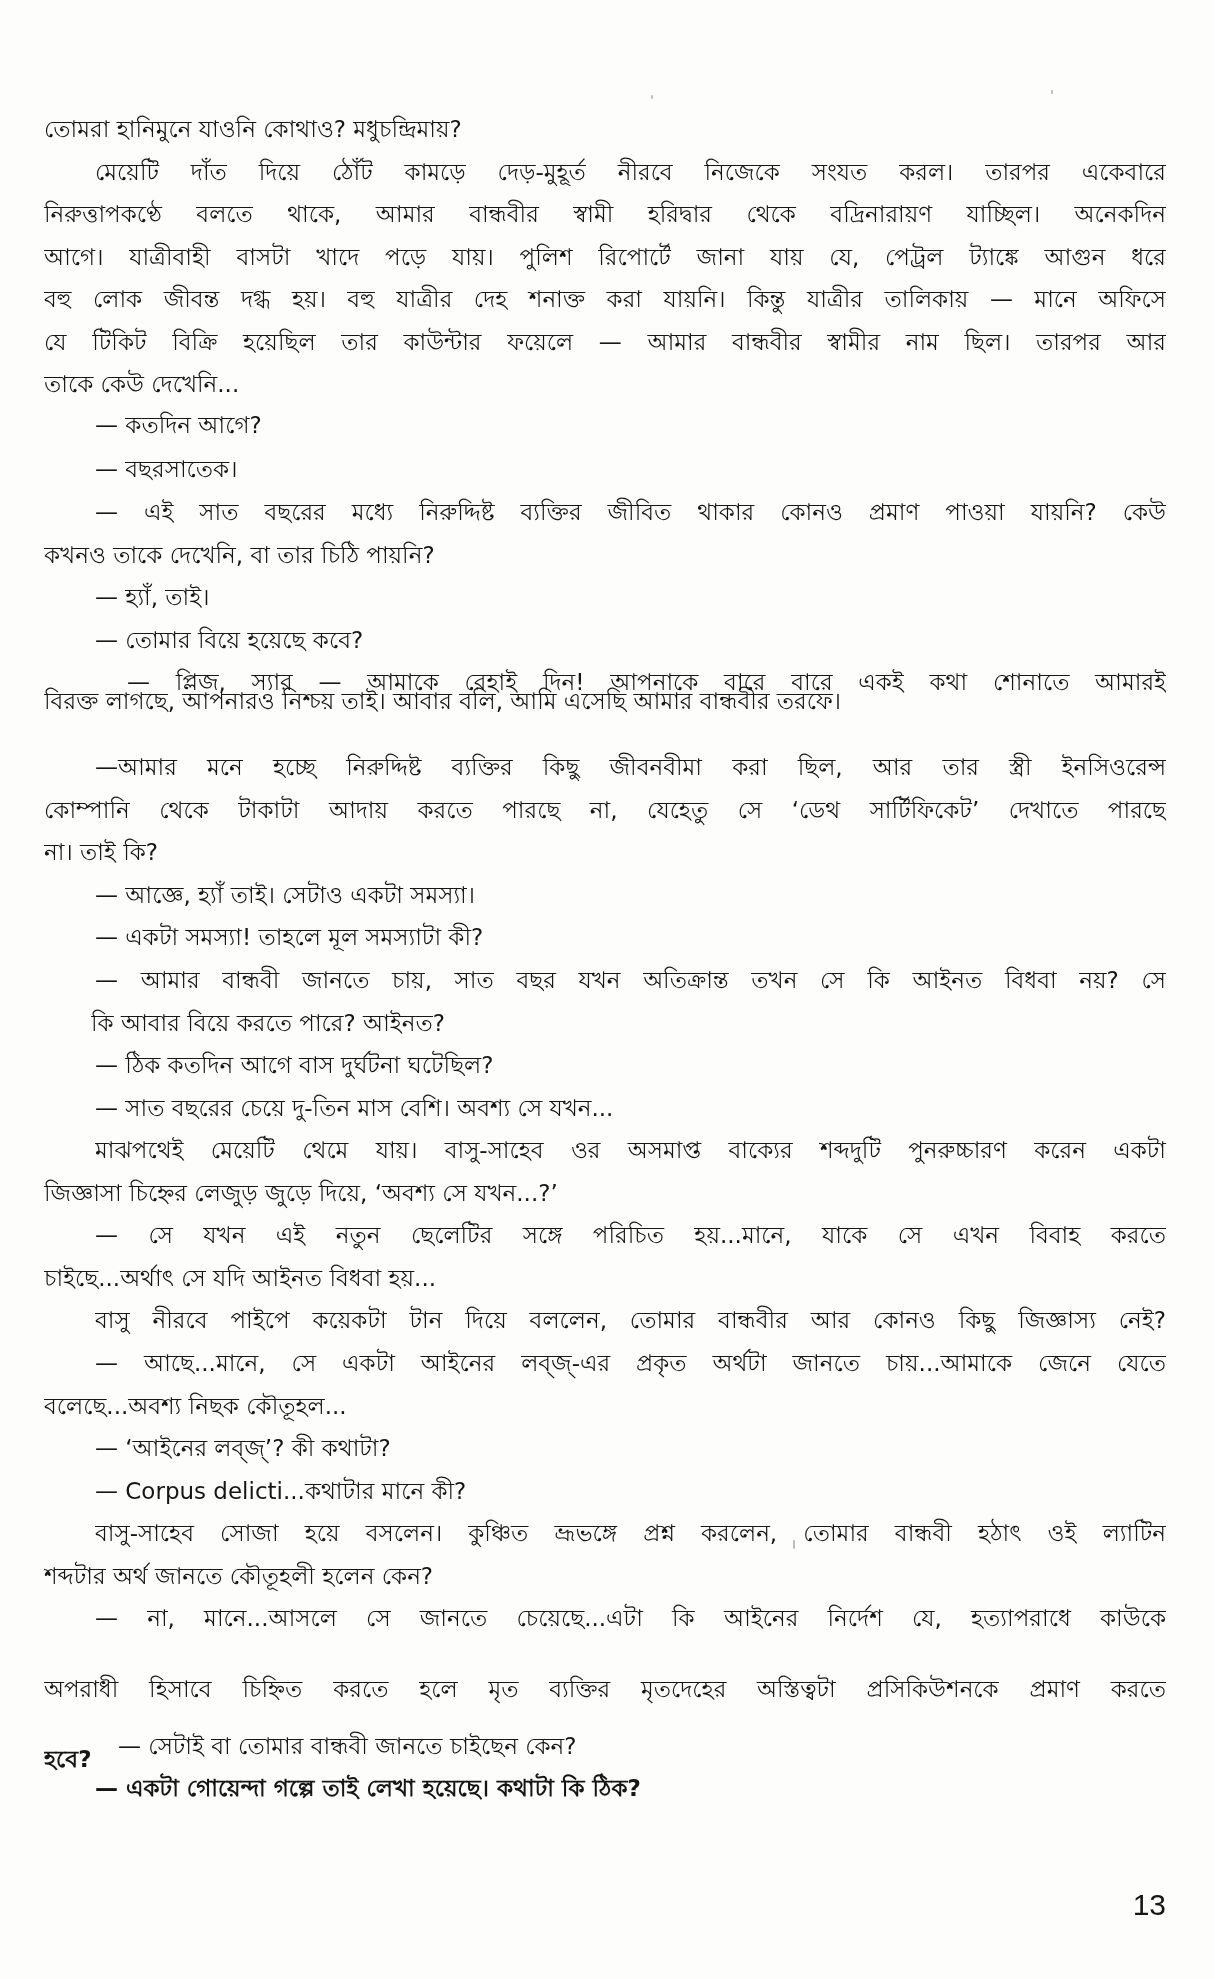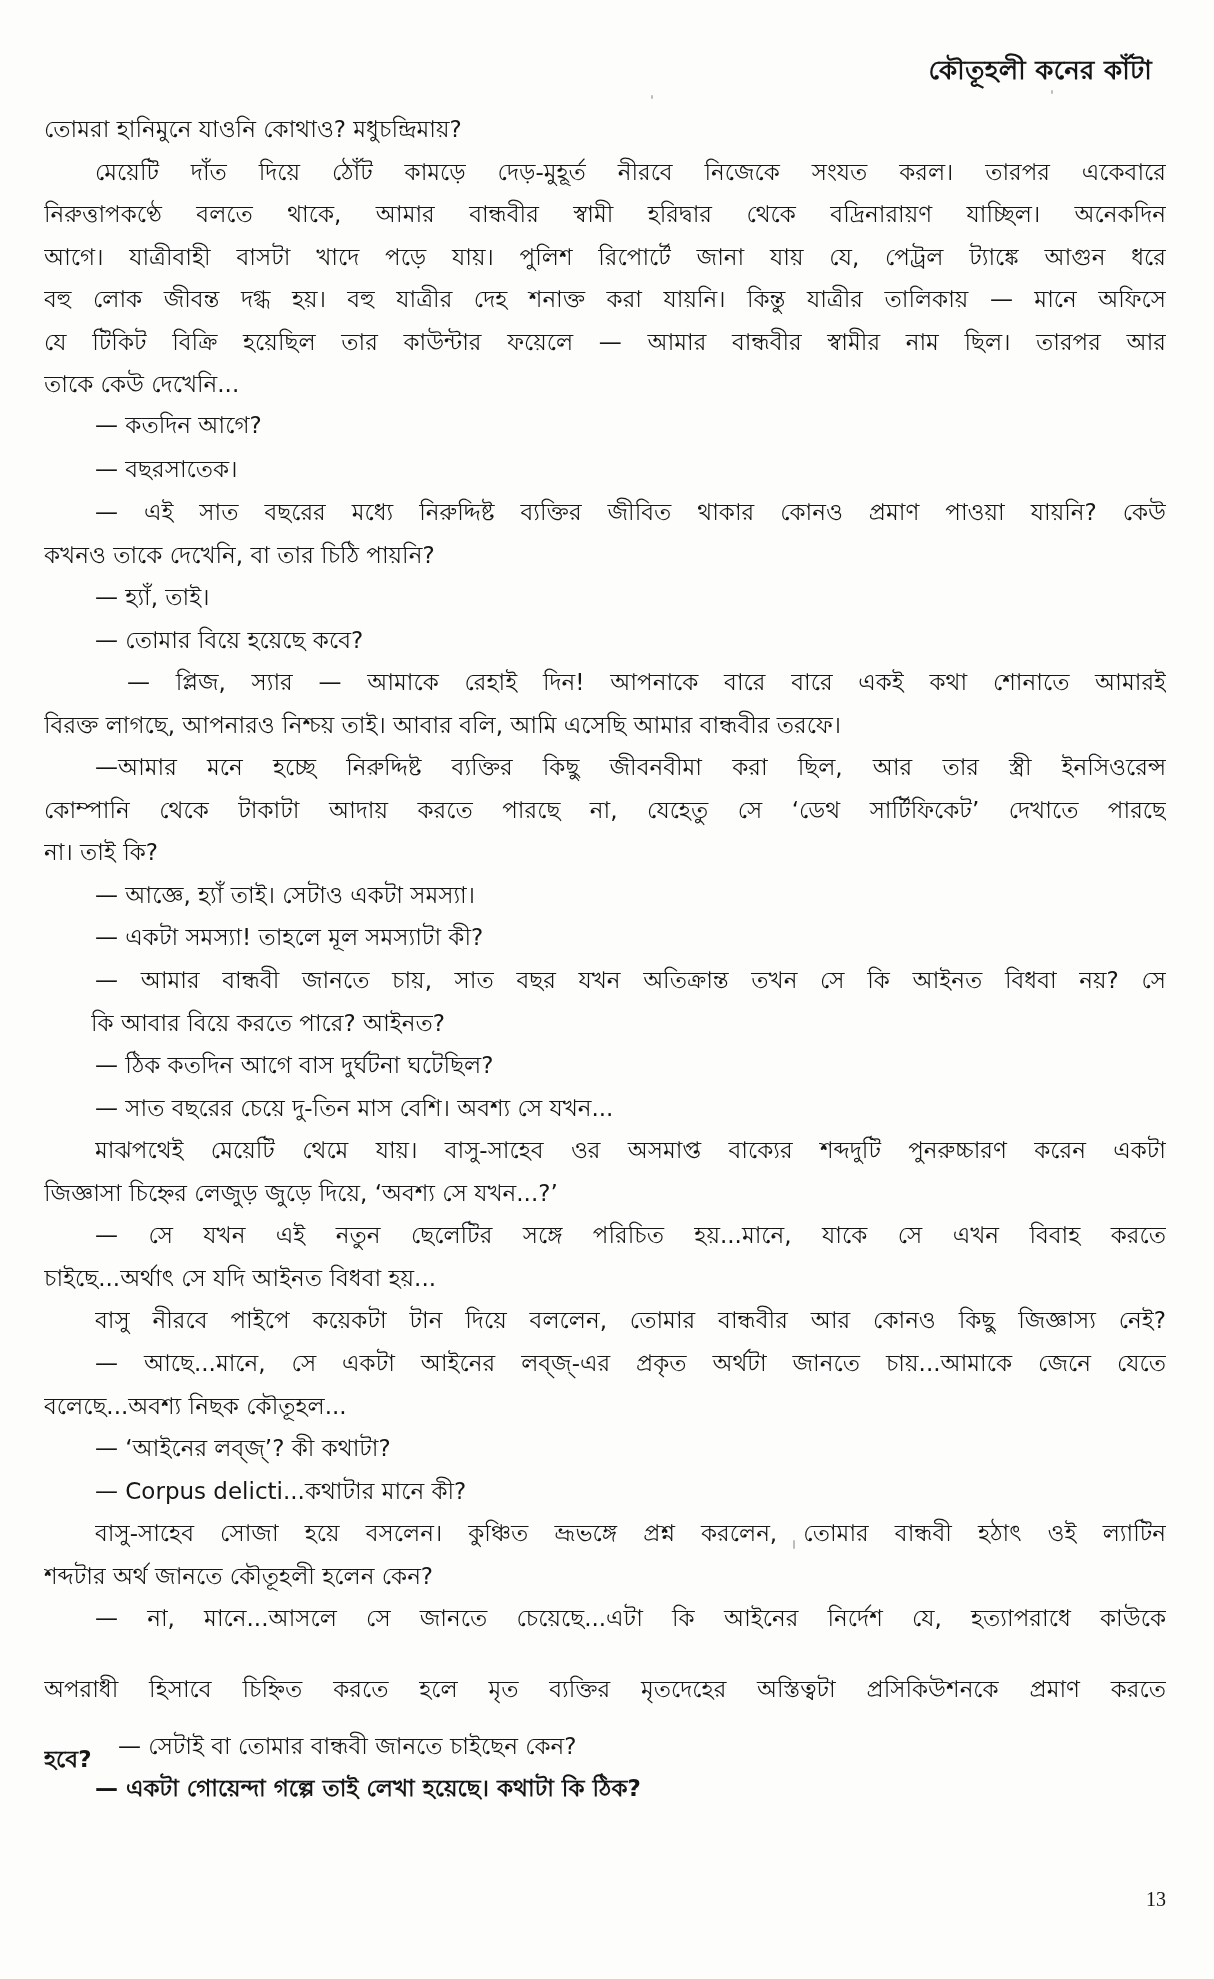--- a/index.html
+++ b/index.html
@@ -18,45 +18,44 @@
   .line {
     position: absolute; left: 44px; right: 48px;
     font-size: 23px; line-height: 34px; height: 36px;
     white-space: nowrap; overflow: hidden;
     text-align: justify; text-align-last: justify;
   }
   .line.indent { left: 95px; }
   .line.last { text-align-last: left; }
   .pagenum {
     position: absolute; right: 48px; top: 1888px;
-    font-family: Liberation Serif, serif; font-size: 20px;
+    font-family: Liberation Sans, sans-serif; font-size: 30px;
   }
   .speck { position: absolute; width: 2px; height: 4px; background: #bdbdbd; border-radius: 1px; }
 </style>
 </head>
 <body>
 
 <div class="page">
-  <div class="header">কৌতূহলী কনের কাঁটা</div>
   <div id="body-lines">
       <div class="line last" style="top: 112px;">তোমরা হানিমুনে যাওনি কোথাও? মধুচন্দ্রিমায়?</div>
       <div class="line indent" style="top: 155px;">মেয়েটি দাঁত দিয়ে ঠোঁট কামড়ে দেড়-মুহূর্ত নীরবে নিজেকে সংযত করল। তারপর একেবারে</div>
       <div class="line" style="top: 197px;">নিরুত্তাপকণ্ঠে বলতে থাকে, আমার বান্ধবীর স্বামী হরিদ্বার থেকে বদ্রিনারায়ণ যাচ্ছিল। অনেকদিন</div>
       <div class="line" style="top: 240px;">আগে। যাত্রীবাহী বাসটা খাদে পড়ে যায়। পুলিশ রিপোর্টে জানা যায় যে, পেট্রল ট্যাঙ্কে আগুন ধরে</div>
       <div class="line" style="top: 282px;">বহু লোক জীবন্ত দগ্ধ হয়। বহু যাত্রীর দেহ শনাক্ত করা যায়নি। কিন্তু যাত্রীর তালিকায় — মানে অফিসে</div>
       <div class="line" style="top: 325px;">যে টিকিট বিক্রি হয়েছিল তার কাউন্টার ফয়েলে — আমার বান্ধবীর স্বামীর নাম ছিল। তারপর আর</div>
       <div class="line last" style="top: 367px;">তাকে কেউ দেখেনি...</div>
       <div class="line indent last" style="top: 408px;">— কতদিন আগে?</div>
       <div class="line indent last" style="top: 452px;">— বছরসাতেক।</div>
       <div class="line indent" style="top: 495px;">— এই সাত বছরের মধ্যে নিরুদ্দিষ্ট ব্যক্তির জীবিত থাকার কোনও প্রমাণ পাওয়া যায়নি? কেউ</div>
       <div class="line last" style="top: 538px;">কখনও তাকে দেখেনি, বা তার চিঠি পায়নি?</div>
       <div class="line indent last" style="top: 580px;">— হ্যাঁ, তাই।</div>
       <div class="line indent last" style="top: 623px;">— তোমার বিয়ে হয়েছে কবে?</div>
       <div class="line indent" style="top: 665px; margin-left: 32px;">— প্লিজ, স্যার — আমাকে রেহাই দিন! আপনাকে বারে বারে একই কথা শোনাতে আমারই</div>
-      <div class="line last" style="top: 708px;">বিরক্ত লাগছে, আপনারও নিশ্চয় তাই। আবার বলি, আমি এসেছি আমার বান্ধবীর তরফে।</div>
+      <div class="line last" style="top: 684px;">বিরক্ত লাগছে, আপনারও নিশ্চয় তাই। আবার বলি, আমি এসেছি আমার বান্ধবীর তরফে।</div>
       <div class="line indent" style="top: 750px;">—আমার মনে হচ্ছে নিরুদ্দিষ্ট ব্যক্তির কিছু জীবনবীমা করা ছিল, আর তার স্ত্রী ইনসিওরেন্স</div>
       <div class="line" style="top: 793px;">কোম্পানি থেকে টাকাটা আদায় করতে পারছে না, যেহেতু সে ‘ডেথ সার্টিফিকেট’ দেখাতে পারছে</div>
       <div class="line last" style="top: 835px;">না। তাই কি?</div>
       <div class="line indent last" style="top: 878px;">— আজ্ঞে, হ্যাঁ তাই। সেটাও একটা সমস্যা।</div>
       <div class="line indent last" style="top: 920px;">— একটা সমস্যা! তাহলে মূল সমস্যাটা কী?</div>
       <div class="line indent" style="top: 963px;">— আমার বান্ধবী জানতে চায়, সাত বছর যখন অতিক্রান্ত তখন সে কি আইনত বিধবা নয়? সে</div>
       <div class="line last" style="top: 1006px; margin-left: 47px;">কি আবার বিয়ে করতে পারে? আইনত?</div>
       <div class="line indent last" style="top: 1048px;">— ঠিক কতদিন আগে বাস দুর্ঘটনা ঘটেছিল?</div>
       <div class="line indent last" style="top: 1091px;">— সাত বছরের চেয়ে দু-তিন মাস বেশি। অবশ্য সে যখন...</div>
       <div class="line indent" style="top: 1133px;">মাঝপথেই মেয়েটি থেমে যায়। বাসু-সাহেব ওর অসমাপ্ত বাক্যের শব্দদুটি পুনরুচ্চারণ করেন একটা</div>

